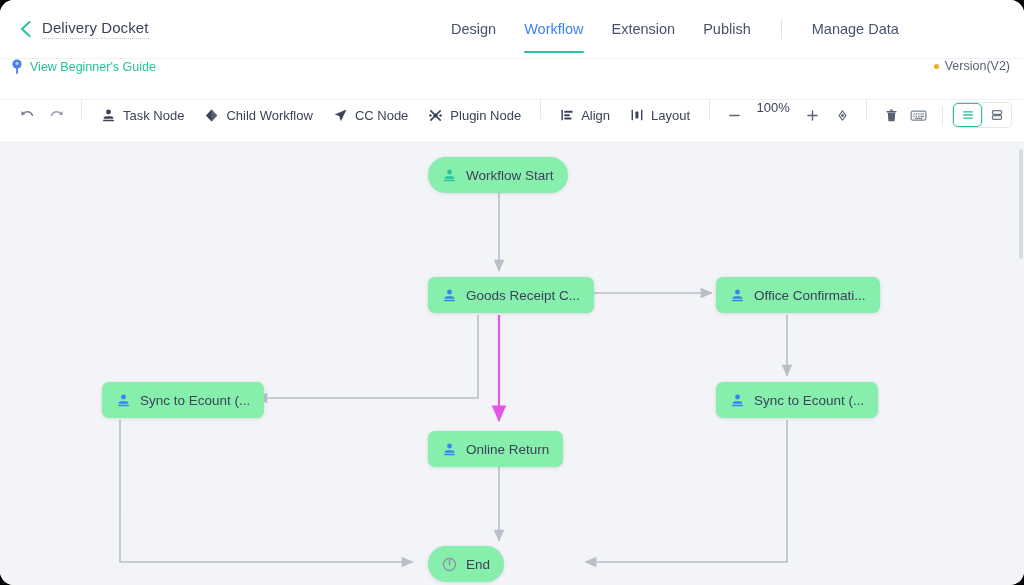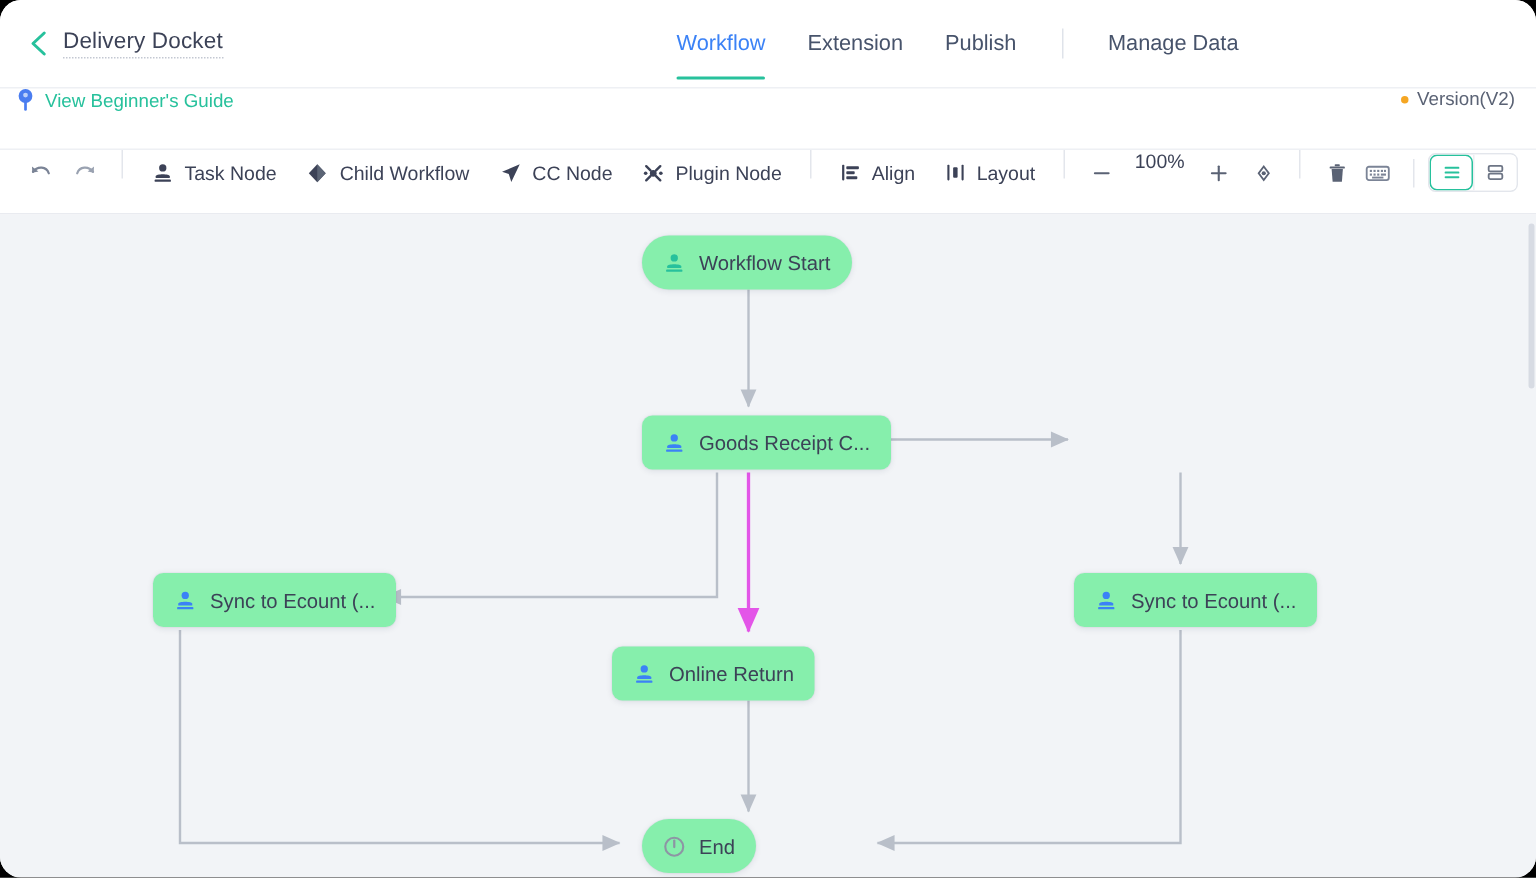--- a/index.html
+++ b/index.html
@@ -214,20 +214,21 @@
 
   <div class="header">
     <div class="back-btn">
       <svg width="15" height="18" viewBox="0 0 15 18">
         <path d="M11.5 2 L4 9 L11.5 16" fill="none" stroke="#27c19c" stroke-width="2" stroke-linecap="round" stroke-linejoin="round"></path>
       </svg>
     </div>
     <div class="doc-title">Delivery Docket</div>
 
     <div class="nav">
+      <div class="nav-item">Design</div>
       <div class="nav-item active">Workflow</div>
       <div class="nav-item">Extension</div>
       <div class="nav-item">Publish</div>
       <div class="nav-divider"></div>
       <div class="nav-item">Manage Data</div>
     </div>
   </div>
 
   <div class="subbar">
     <div class="guide">
@@ -437,51 +438,61 @@
       <span class="nic">
         <svg width="15" height="15" viewBox="0 0 16 16">
           <circle cx="8" cy="4.2" r="2.6" fill="#3b82f6"></circle>
           <path d="M3 10.2 C3 8.3 13 8.3 13 10.2 L13 11.4 L3 11.4 Z" fill="#3b82f6"></path>
           <rect x="2.2" y="12.4" width="11.6" height="1.7" rx=".6" fill="#3b82f6"></rect>
         </svg>
       </span>
       <span>Goods Receipt C...</span>
     </div>
 
-
-    <div class="node rect" style="left:102px; top:239px;">
+    <div class="node rect" style="left:716px; top:134px;">
       <span class="nic">
         <svg width="15" height="15" viewBox="0 0 16 16">
           <circle cx="8" cy="4.2" r="2.6" fill="#3b82f6"></circle>
           <path d="M3 10.2 C3 8.3 13 8.3 13 10.2 L13 11.4 L3 11.4 Z" fill="#3b82f6"></path>
           <rect x="2.2" y="12.4" width="11.6" height="1.7" rx=".6" fill="#3b82f6"></rect>
         </svg>
       </span>
-      <span>Sync to Ecount (...</span>
-    </div>
-
-    <div class="node rect" style="left:716px; top:239px;">
+      <span>Office Confirmati...</span>
+    </div>
+
+    <div class="node rect" style="left:102px; top:239px;">
       <span class="nic">
         <svg width="15" height="15" viewBox="0 0 16 16">
           <circle cx="8" cy="4.2" r="2.6" fill="#3b82f6"></circle>
           <path d="M3 10.2 C3 8.3 13 8.3 13 10.2 L13 11.4 L3 11.4 Z" fill="#3b82f6"></path>
           <rect x="2.2" y="12.4" width="11.6" height="1.7" rx=".6" fill="#3b82f6"></rect>
         </svg>
       </span>
       <span>Sync to Ecount (...</span>
     </div>
 
-    <div class="node rect" style="left:408px; top:288px;">
+    <div class="node rect" style="left:716px; top:239px;">
       <span class="nic">
         <svg width="15" height="15" viewBox="0 0 16 16">
           <circle cx="8" cy="4.2" r="2.6" fill="#3b82f6"></circle>
           <path d="M3 10.2 C3 8.3 13 8.3 13 10.2 L13 11.4 L3 11.4 Z" fill="#3b82f6"></path>
           <rect x="2.2" y="12.4" width="11.6" height="1.7" rx=".6" fill="#3b82f6"></rect>
         </svg>
       </span>
+      <span>Sync to Ecount (...</span>
+    </div>
+
+    <div class="node rect" style="left:428px; top:288px;">
+      <span class="nic">
+        <svg width="15" height="15" viewBox="0 0 16 16">
+          <circle cx="8" cy="4.2" r="2.6" fill="#3b82f6"></circle>
+          <path d="M3 10.2 C3 8.3 13 8.3 13 10.2 L13 11.4 L3 11.4 Z" fill="#3b82f6"></path>
+          <rect x="2.2" y="12.4" width="11.6" height="1.7" rx=".6" fill="#3b82f6"></rect>
+        </svg>
+      </span>
       <span>Online Return</span>
     </div>
 
     <div class="node pill" style="left:428px; top:403px;">
       <span class="nic">
         <svg width="15" height="15" viewBox="0 0 16 16">
           <circle cx="8" cy="8" r="6.4" fill="none" stroke="#8d95a4" stroke-width="1.5"></circle>
           <path d="M8 3.6 L8 8.2" stroke="#8d95a4" stroke-width="1.6" stroke-linecap="round"></path>
         </svg>
       </span>

